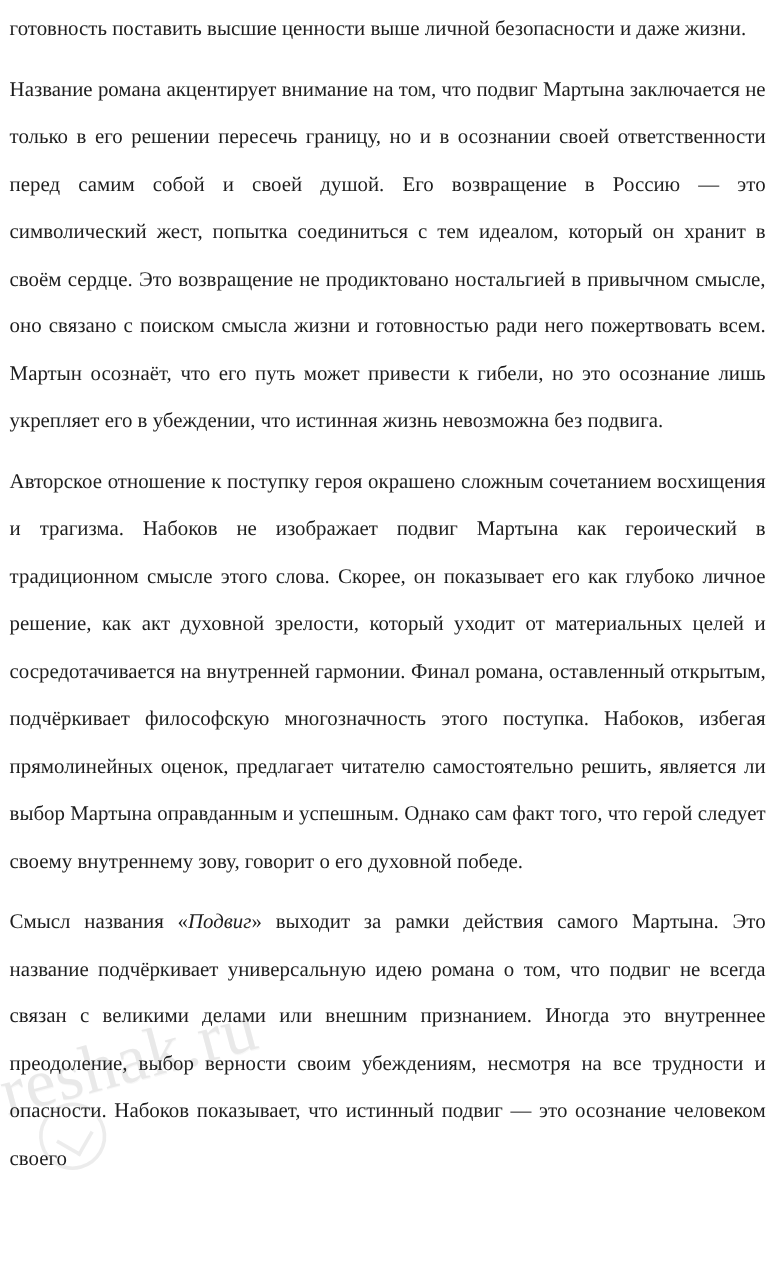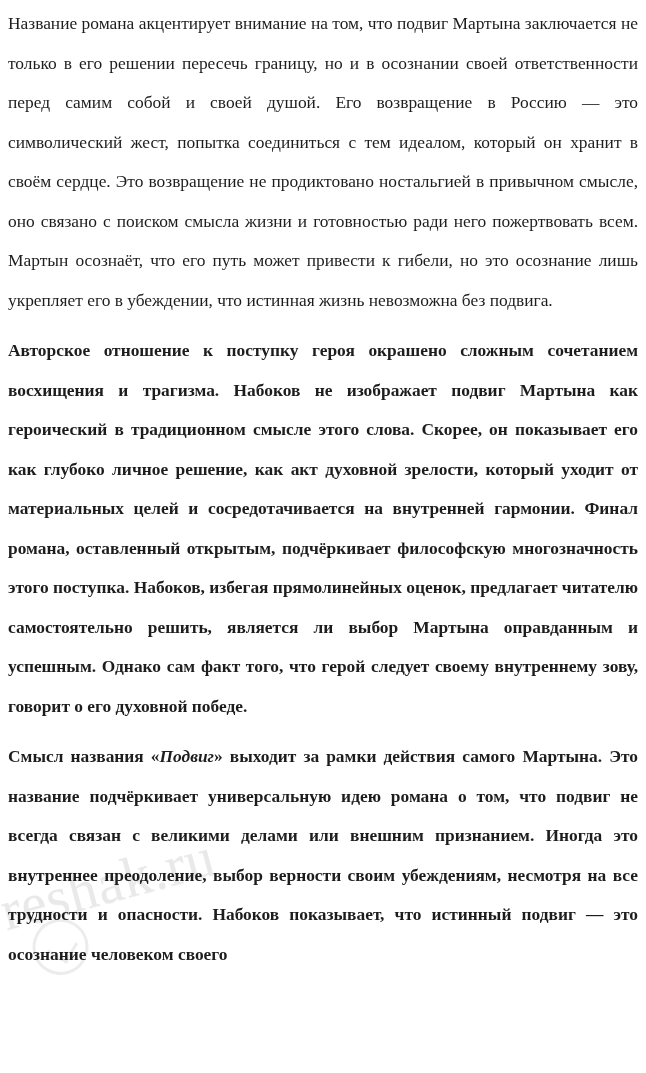--- a/index.html
+++ b/index.html
@@ -36,21 +36,20 @@
     text-indent: 0;
     color: #1d1d1d;
     -webkit-hyphens: none;
     hyphens: none;
   }
   p.para.continued {
     margin-bottom: 10px;
   }
   p.para + p.para {
     margin-top: 11px;
-    font-weight: bold;
   }
   p.para:last-child {
     margin-bottom: 0;
   }
   .it {
     font-style: italic;
   }
   
   .watermark {
     position: absolute;
@@ -100,20 +99,21 @@
 
 <div id="page">
 
   <div class="watermark">
     <div class="wm-circle"></div>
     <div class="wm-text">reshak.ru</div>
   </div>
 
   <div class="doc-body">
 
+    <p class="para continued">готовность поставить высшие ценности выше личной безопасности и даже жизни.</p>
 
     <p class="para">Название романа акцентирует внимание на том, что подвиг Мартына заключается не только в его решении пересечь границу, но и в осознании своей ответственности перед самим собой и своей душой. Его возвращение в Россию — это символический жест, попытка соединиться с тем идеалом, который он хранит в своём сердце. Это возвращение не продиктовано ностальгией в привычном смысле, оно связано с поиском смысла жизни и готовностью ради него пожертвовать всем. Мартын осознаёт, что его путь может привести к гибели, но это осознание лишь укрепляет его в убеждении, что истинная жизнь невозможна без подвига.</p>
 
     <p class="para">Авторское отношение к поступку героя окрашено сложным сочетанием восхищения и трагизма. Набоков не изображает подвиг Мартына как героический в традиционном смысле этого слова. Скорее, он показывает его как глубоко личное решение, как акт духовной зрелости, который уходит от материальных целей и сосредотачивается на внутренней гармонии. Финал романа, оставленный открытым, подчёркивает философскую многозначность этого поступка. Набоков, избегая прямолинейных оценок, предлагает читателю самостоятельно решить, является ли выбор Мартына оправданным и успешным. Однако сам факт того, что герой следует своему внутреннему зову, говорит о его духовной победе.</p>
 
     <p class="para">
       <span>Смысл названия «</span><span class="it">Подвиг</span><span>» выходит за рамки действия самого Мартына. Это название подчёркивает универсальную идею романа о том, что подвиг не всегда связан с великими делами или внешним признанием. Иногда это внутреннее преодоление, выбор верности своим убеждениям, несмотря на все трудности и опасности. Набоков показывает, что истинный подвиг — это осознание человеком своего</span>
     </p>
 
   </div>

